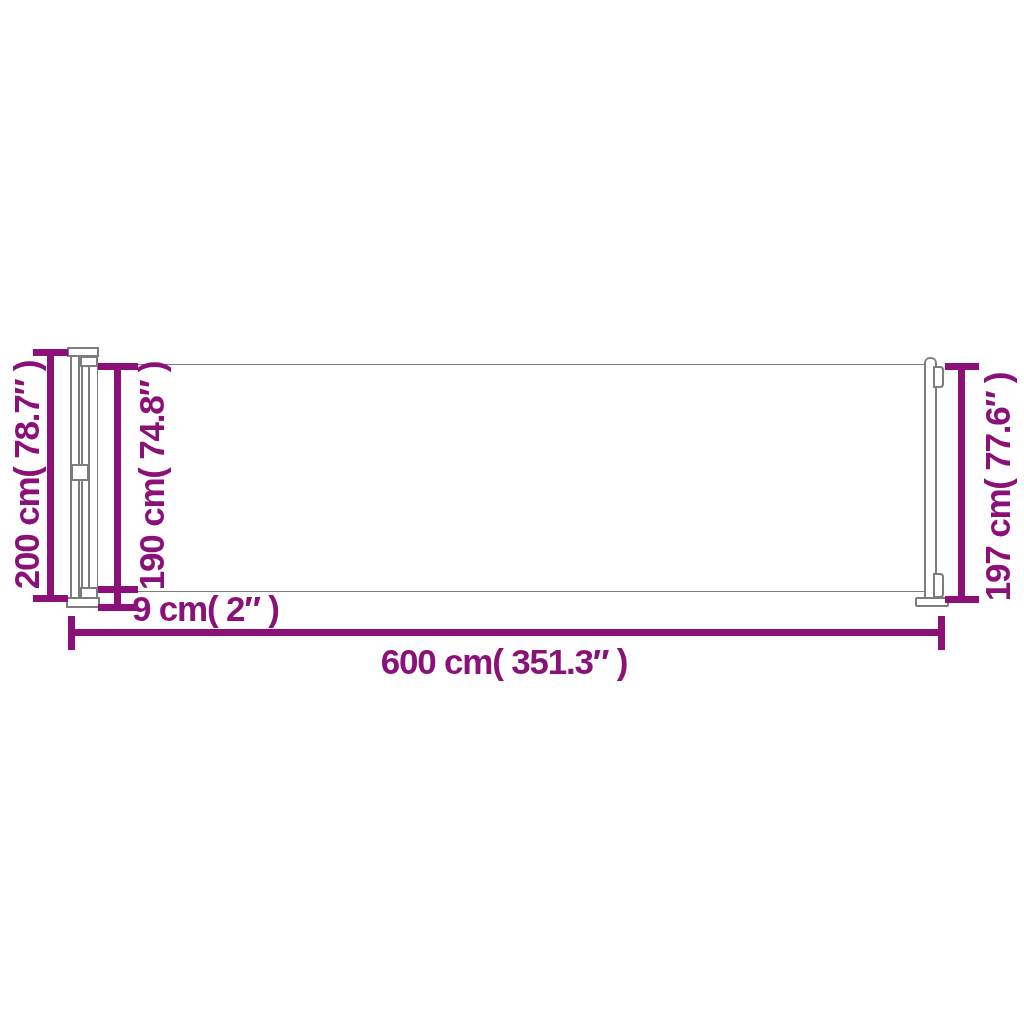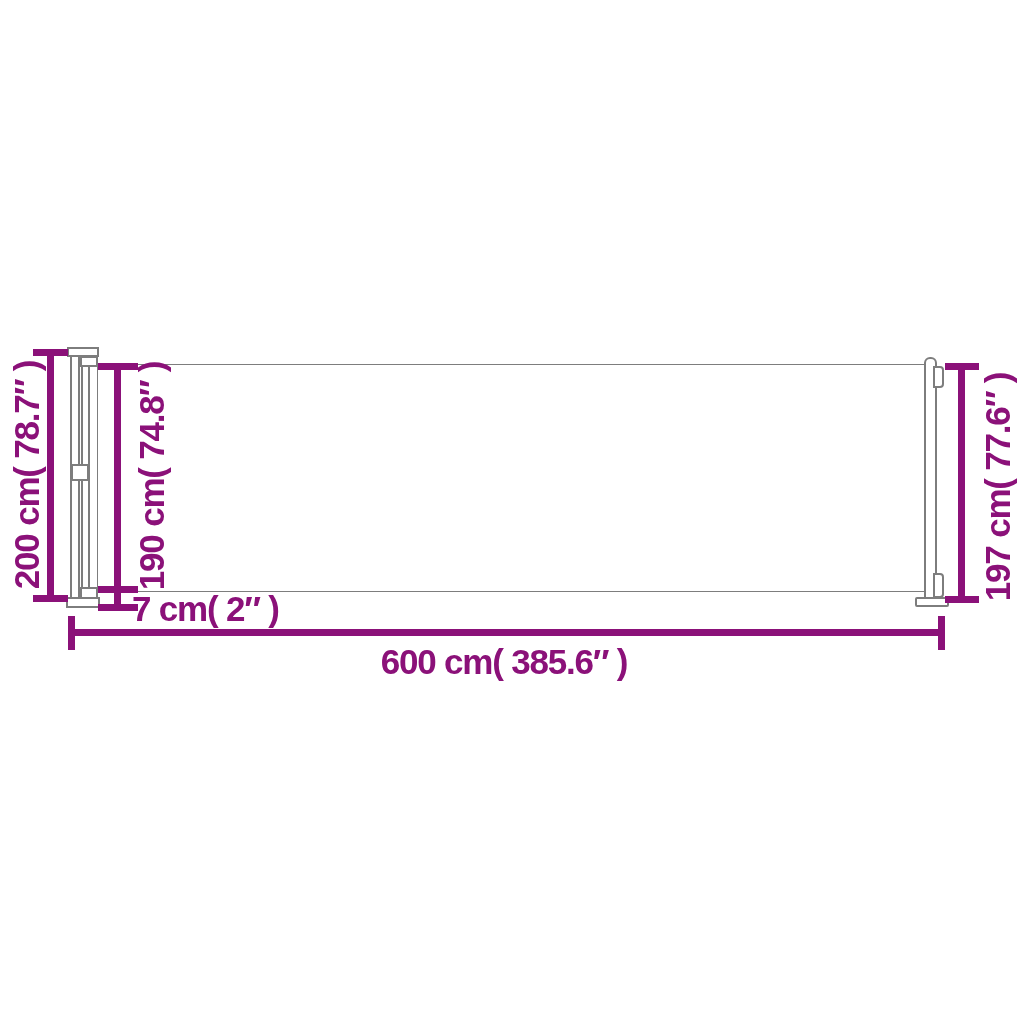--- a/index.html
+++ b/index.html
@@ -75,28 +75,28 @@
   <div>
     <div class="dim" style="left:98px; top:363px; width:40px; height:7px;"></div>
     <div class="dim" style="left:114px; top:366px; width:7px; height:224px;"></div>
     <div class="dim" style="left:98px; top:586px; width:40px; height:7px;"></div>
     <div class="dim-label rot" style="left:151px; top:476px;">190 cm( 74.8″ )</div>
   </div>
 
   <div>
     <div class="dim" style="left:114px; top:590px; width:7px; height:16px;"></div>
     <div class="dim" style="left:98px; top:604px; width:40px; height:7px;"></div>
-    <div class="dim-label vcenter" style="left:132px; top:608px;">7 cm( 2″ )</div>
+    <div class="dim-label vcenter" style="left:132px; top:608px;">9 cm( 2″ )</div>
   </div>
 
   <div>
     <div class="dim" style="left:68px; top:616px; width:7px; height:34px;"></div>
     <div class="dim" style="left:71px; top:629px; width:871px; height:7px;"></div>
     <div class="dim" style="left:938px; top:616px; width:7px; height:34px;"></div>
-    <div class="dim-label center" style="left:504px; top:661px;">600 cm( 385.6″ )</div>
+    <div class="dim-label center" style="left:504px; top:661px;">600 cm( 351.3″ )</div>
   </div>
 
   <div>
     <div class="dim" style="left:945px; top:363px; width:34px; height:7px;"></div>
     <div class="dim" style="left:958px; top:366px; width:7px; height:234px;"></div>
     <div class="dim" style="left:945px; top:596px; width:34px; height:7px;"></div>
     <div class="dim-label rot" style="left:997px; top:487px;">197 cm( 77.6″ )</div>
   </div>
 
 </div>

